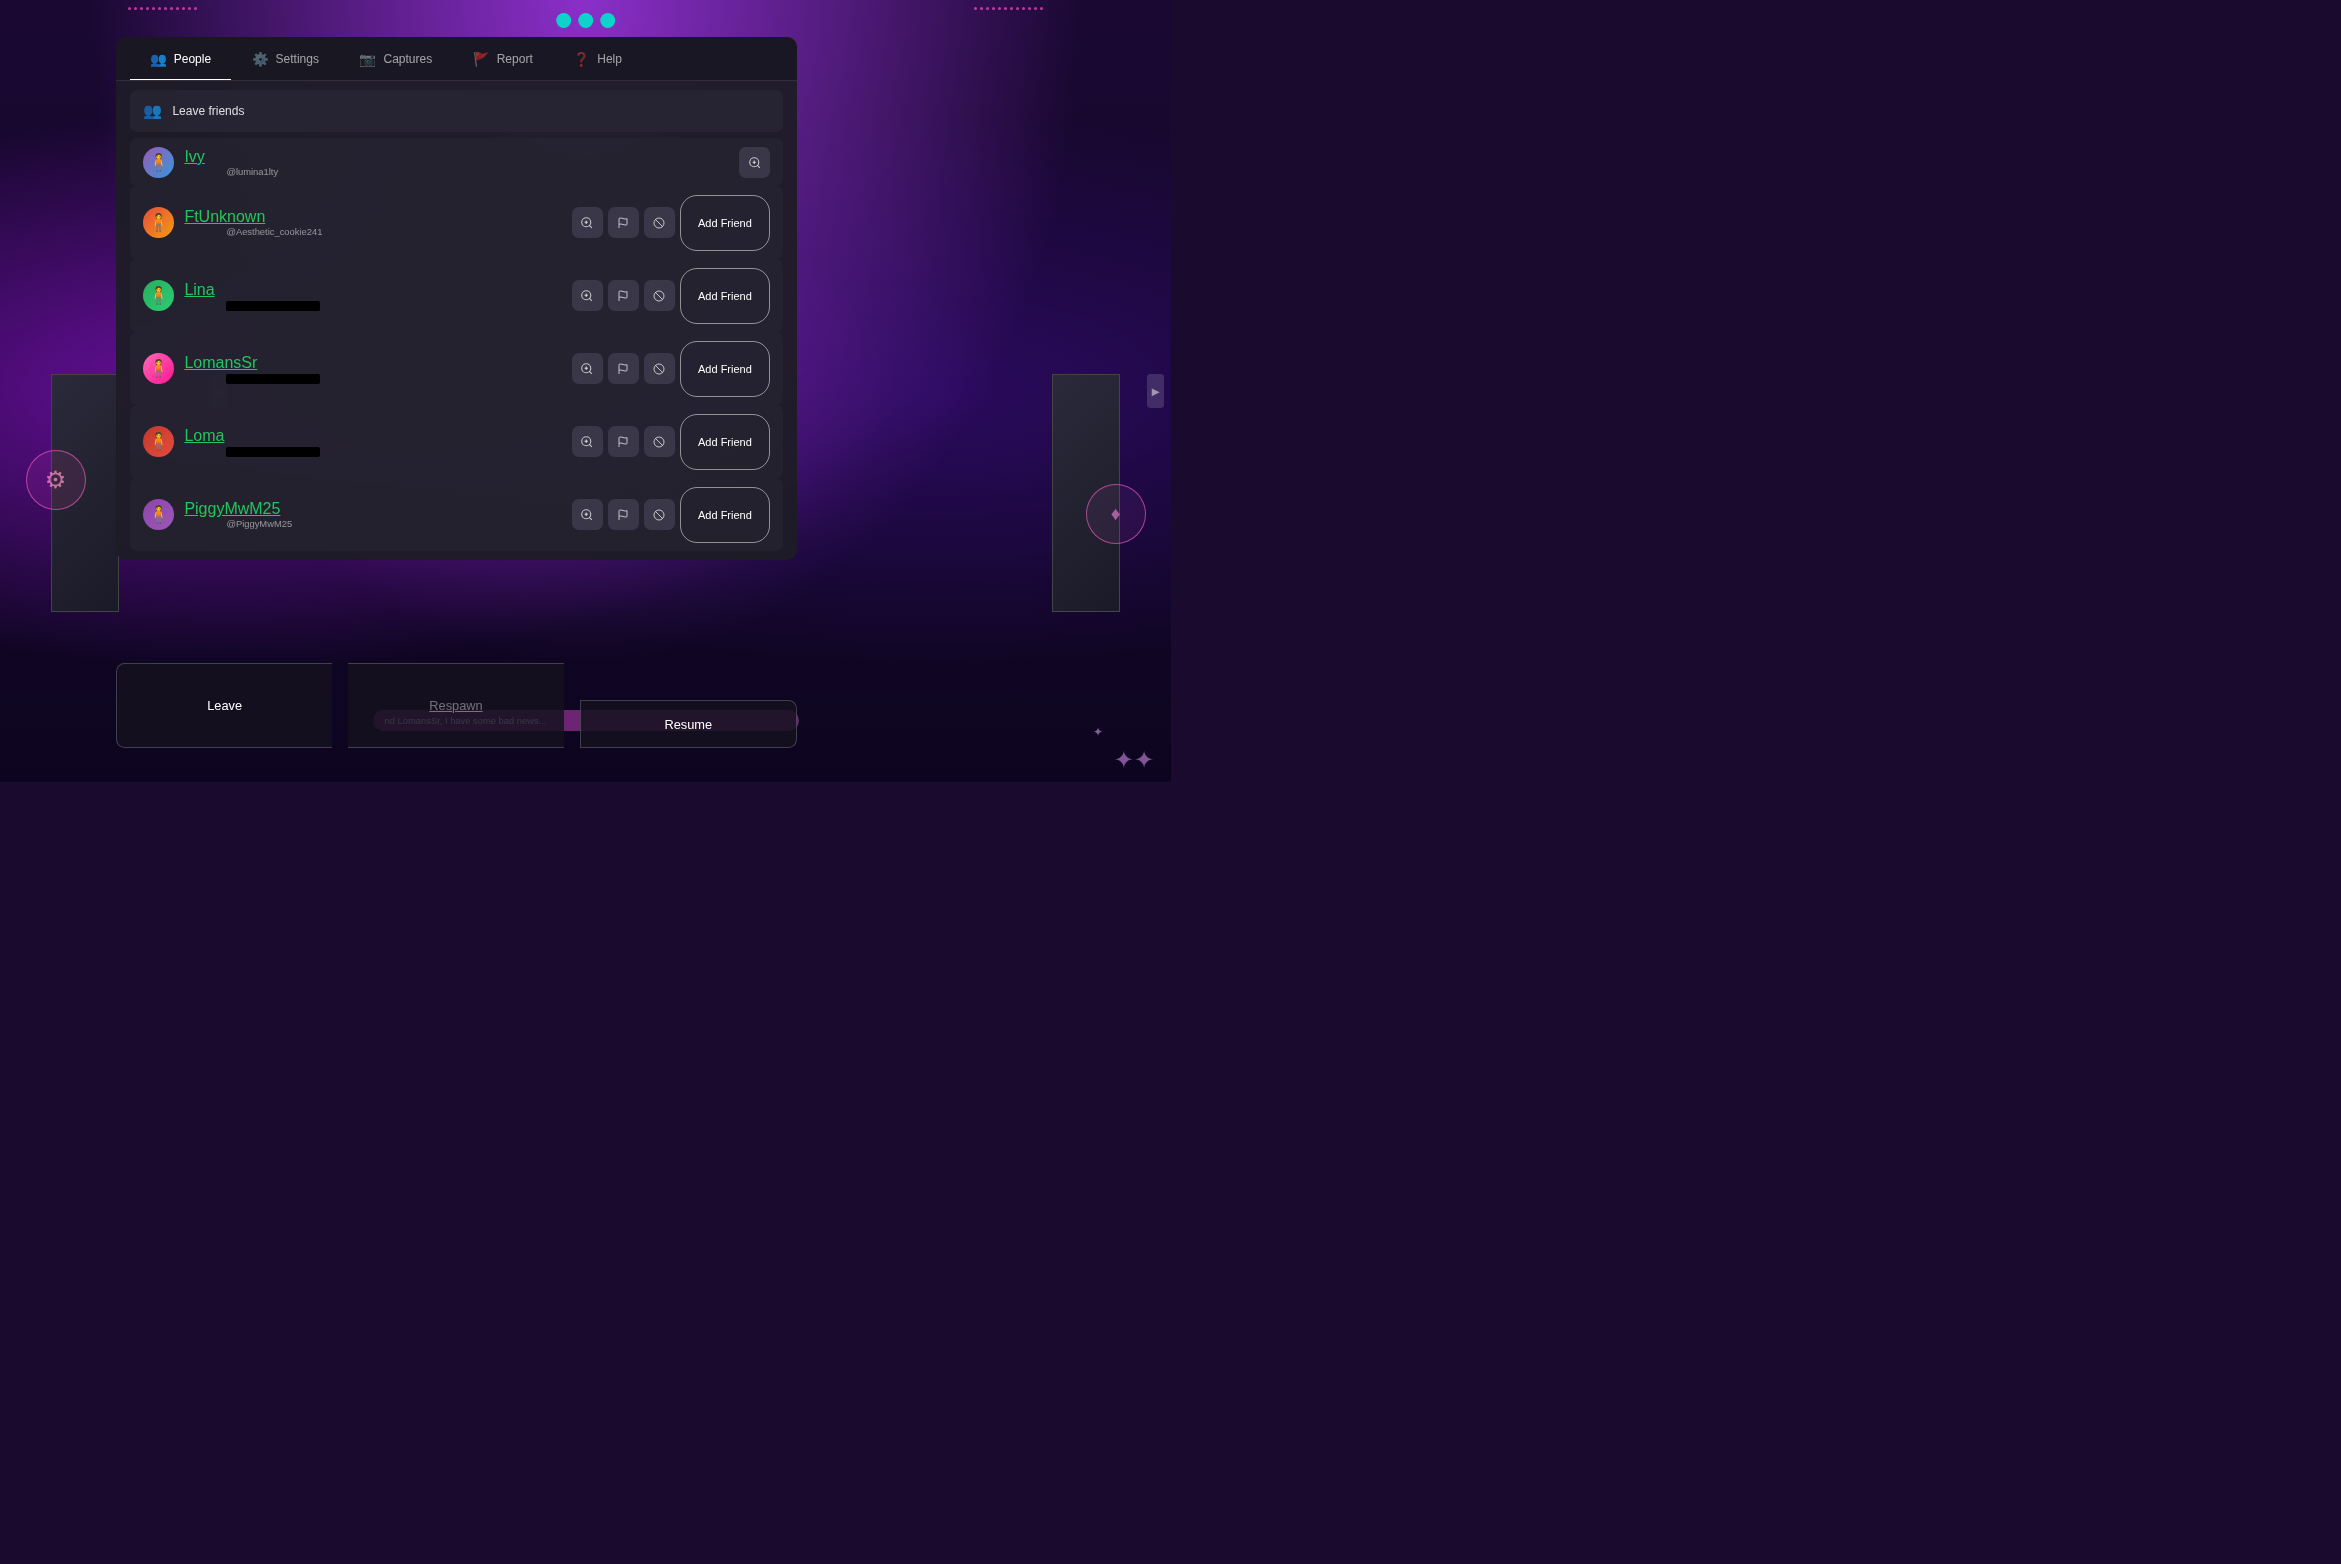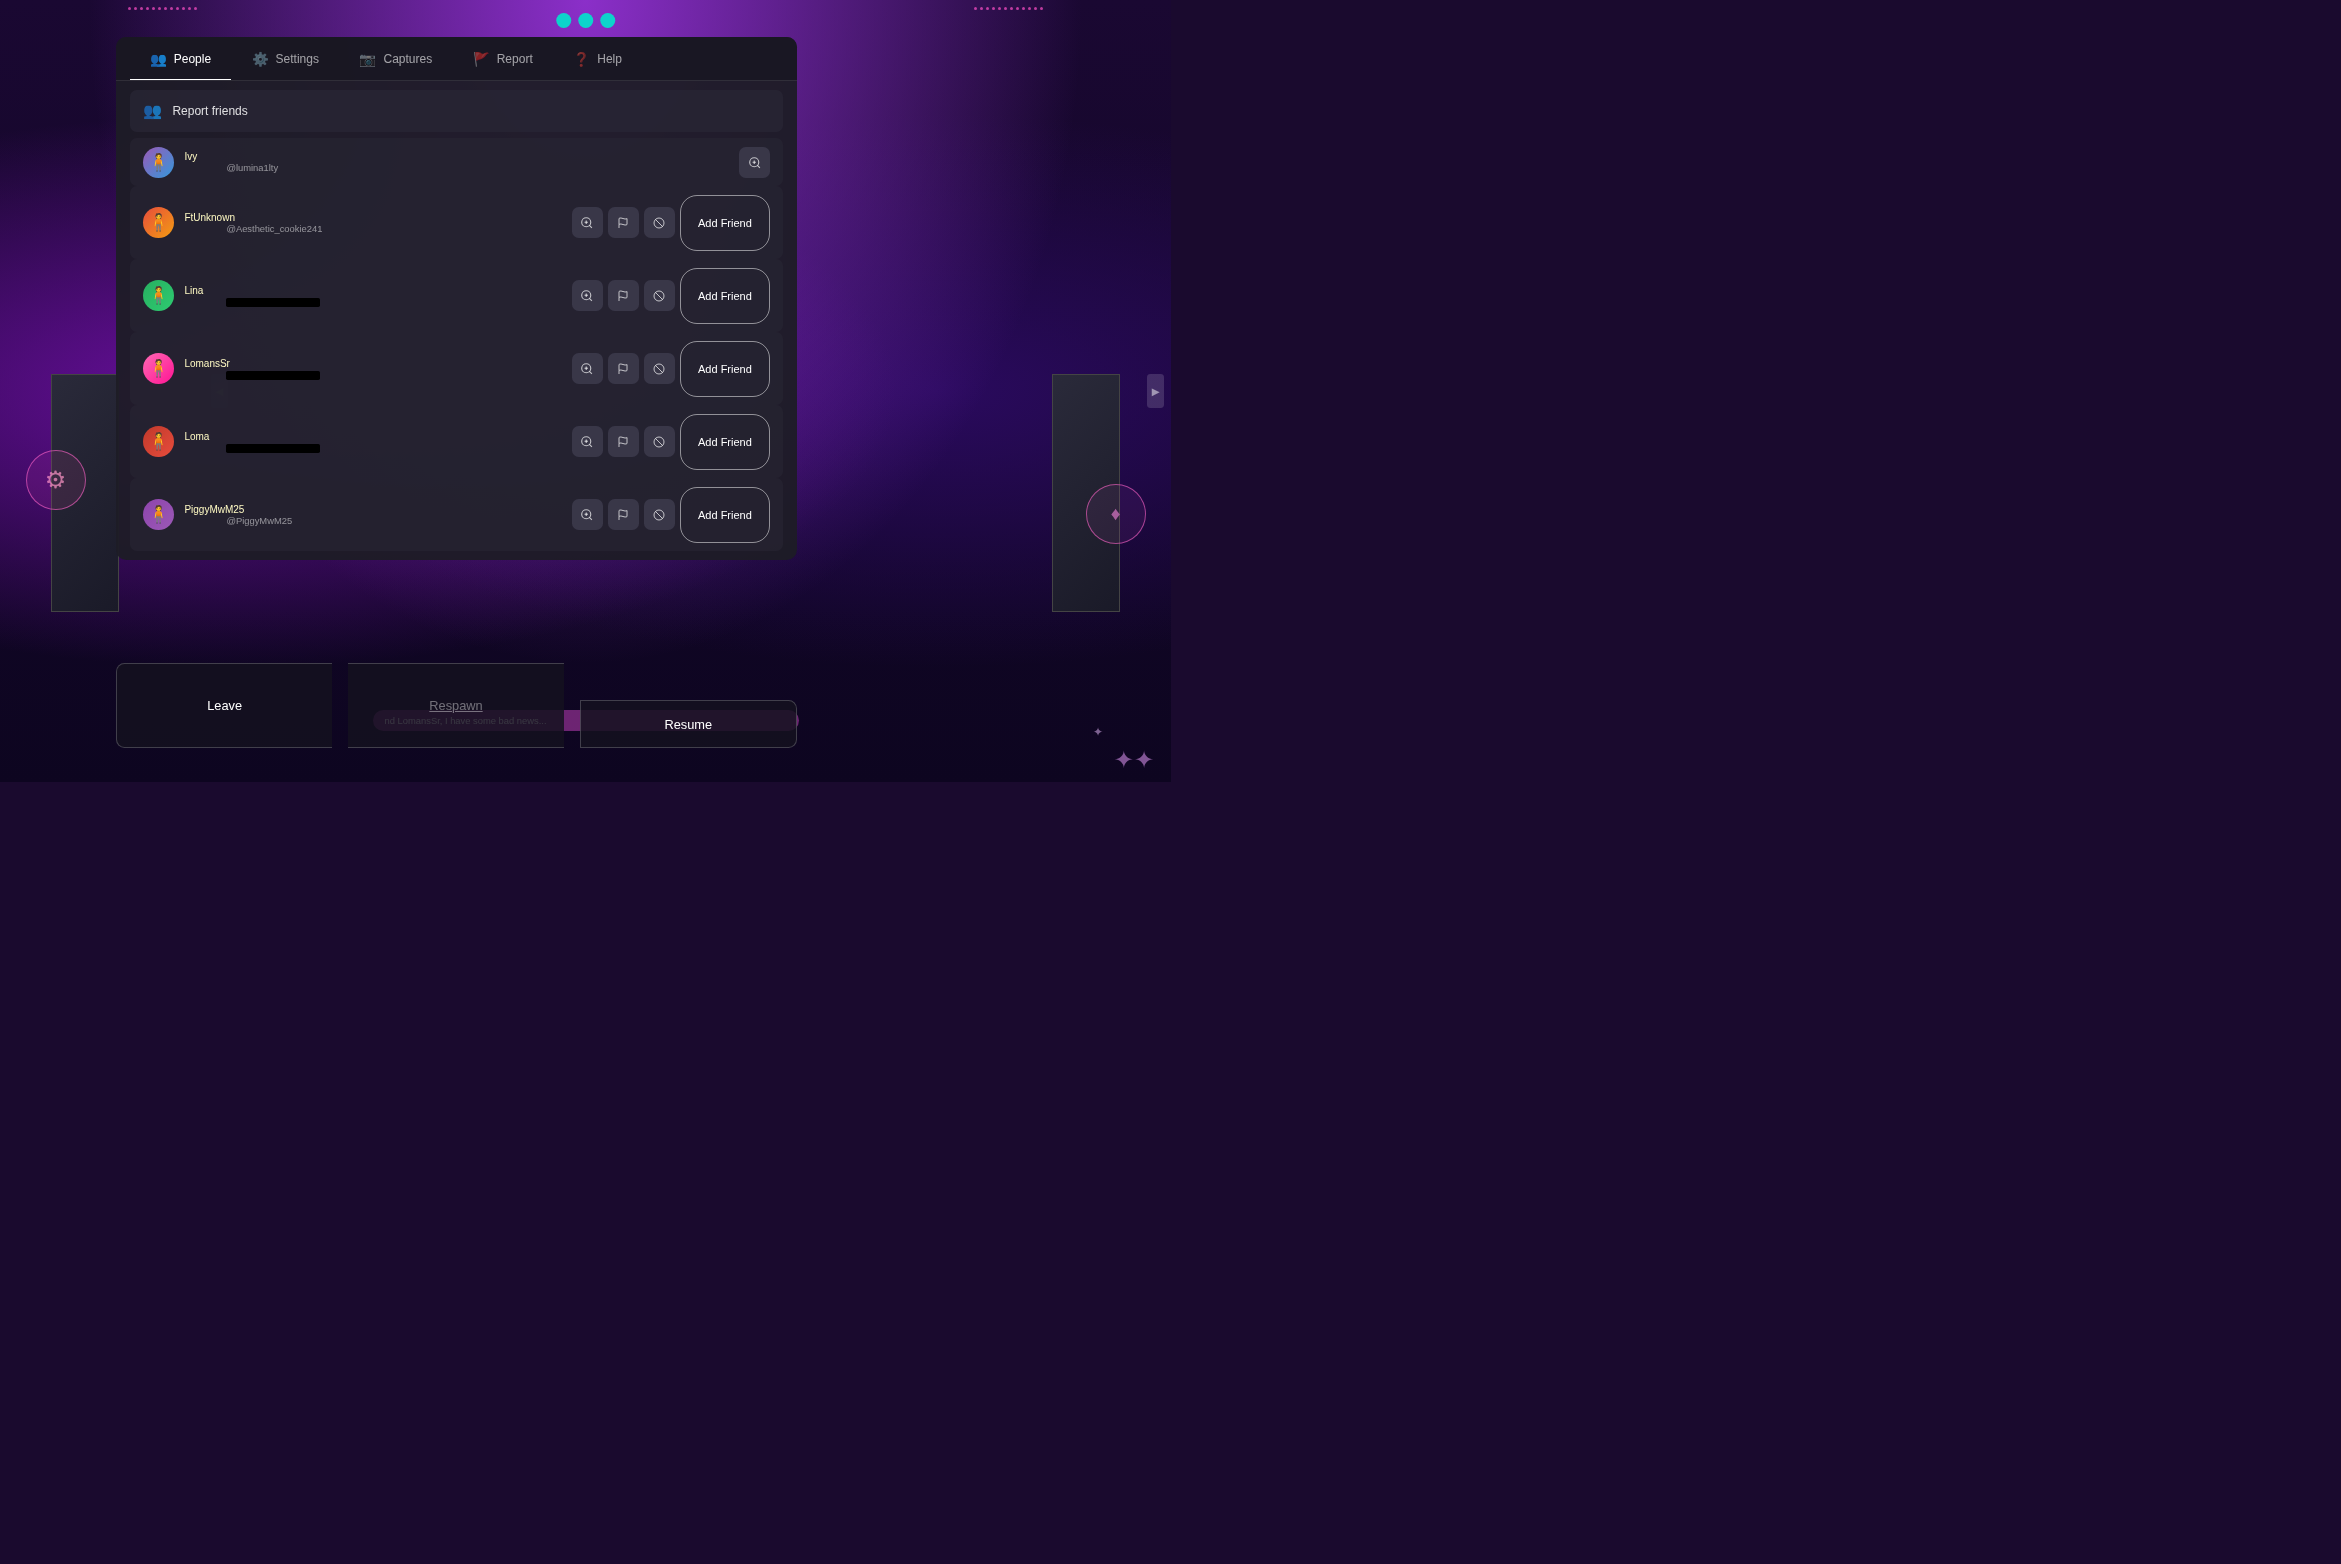--- a/index.html
+++ b/index.html
@@ -253,23 +253,24 @@
     .avatar-pink { background: linear-gradient(135deg, #ff69b4, #ff1493); }
     .avatar-loma { background: linear-gradient(135deg, #c0392b, #e74c3c); }
     .avatar-piggy { background: linear-gradient(135deg, #8e44ad, #9b59b6); }
 
     .person-info {
       flex: 1;
       min-width: 0;
     }
 
     .person-name {
-      font-size: 10px;
-      color: #fef9c3;
+      font-size: 16px;
+      color: #22c55e;
       font-weight: 500;
+      text-decoration: underline;
     }
 
     .person-handle {
       font-size: 9.4px;
       color: rgba(255,255,255,0.5);
       margin-left: 42px;
     }
 
     .person-actions {
       display: flex;
@@ -450,21 +451,21 @@
       <div class="tab-item">
     <span class="tab-icon">❓</span>
     <span>Help</span>
   </div>
     </div>
 
   <div class="modal-content">
 
     <div class="invite-row">
       <span class="invite-icon">👥</span>
-      <span class="invite-label">Report friends</span>
+      <span class="invite-label">Leave friends</span>
     </div>
 
     <div id="people-list">
         <div class="person-row">
           <div class="person-avatar avatar-ivy">
             <span class="av-char">🧍</span>
           </div>
           <div class="person-info">
             <div class="person-name">Ivy</div>
             <div class="person-handle">@lumina1lty</div>

